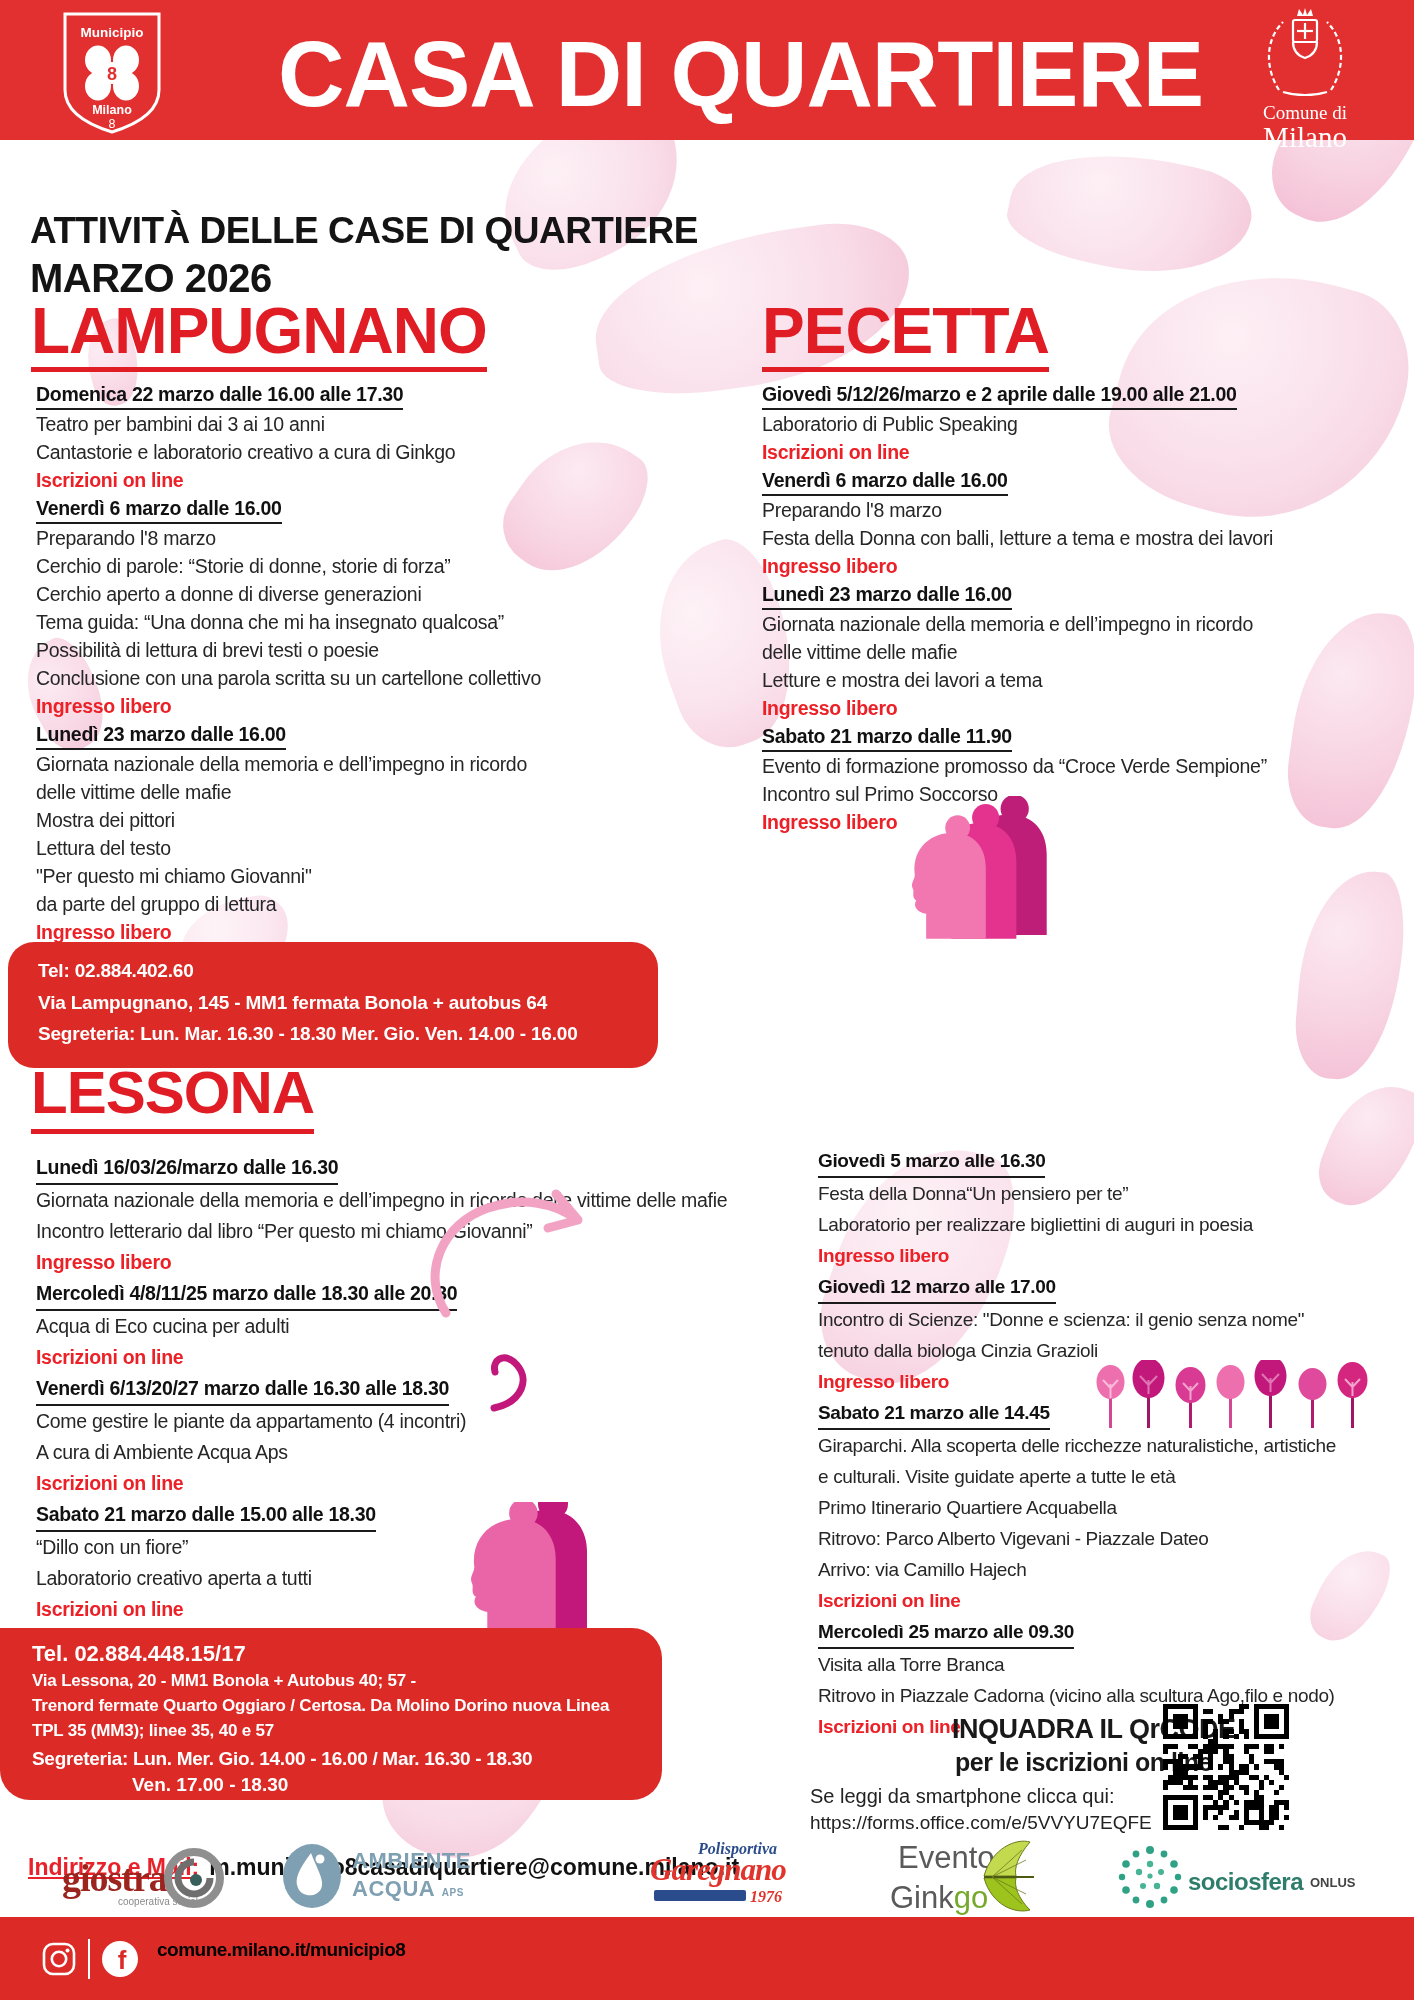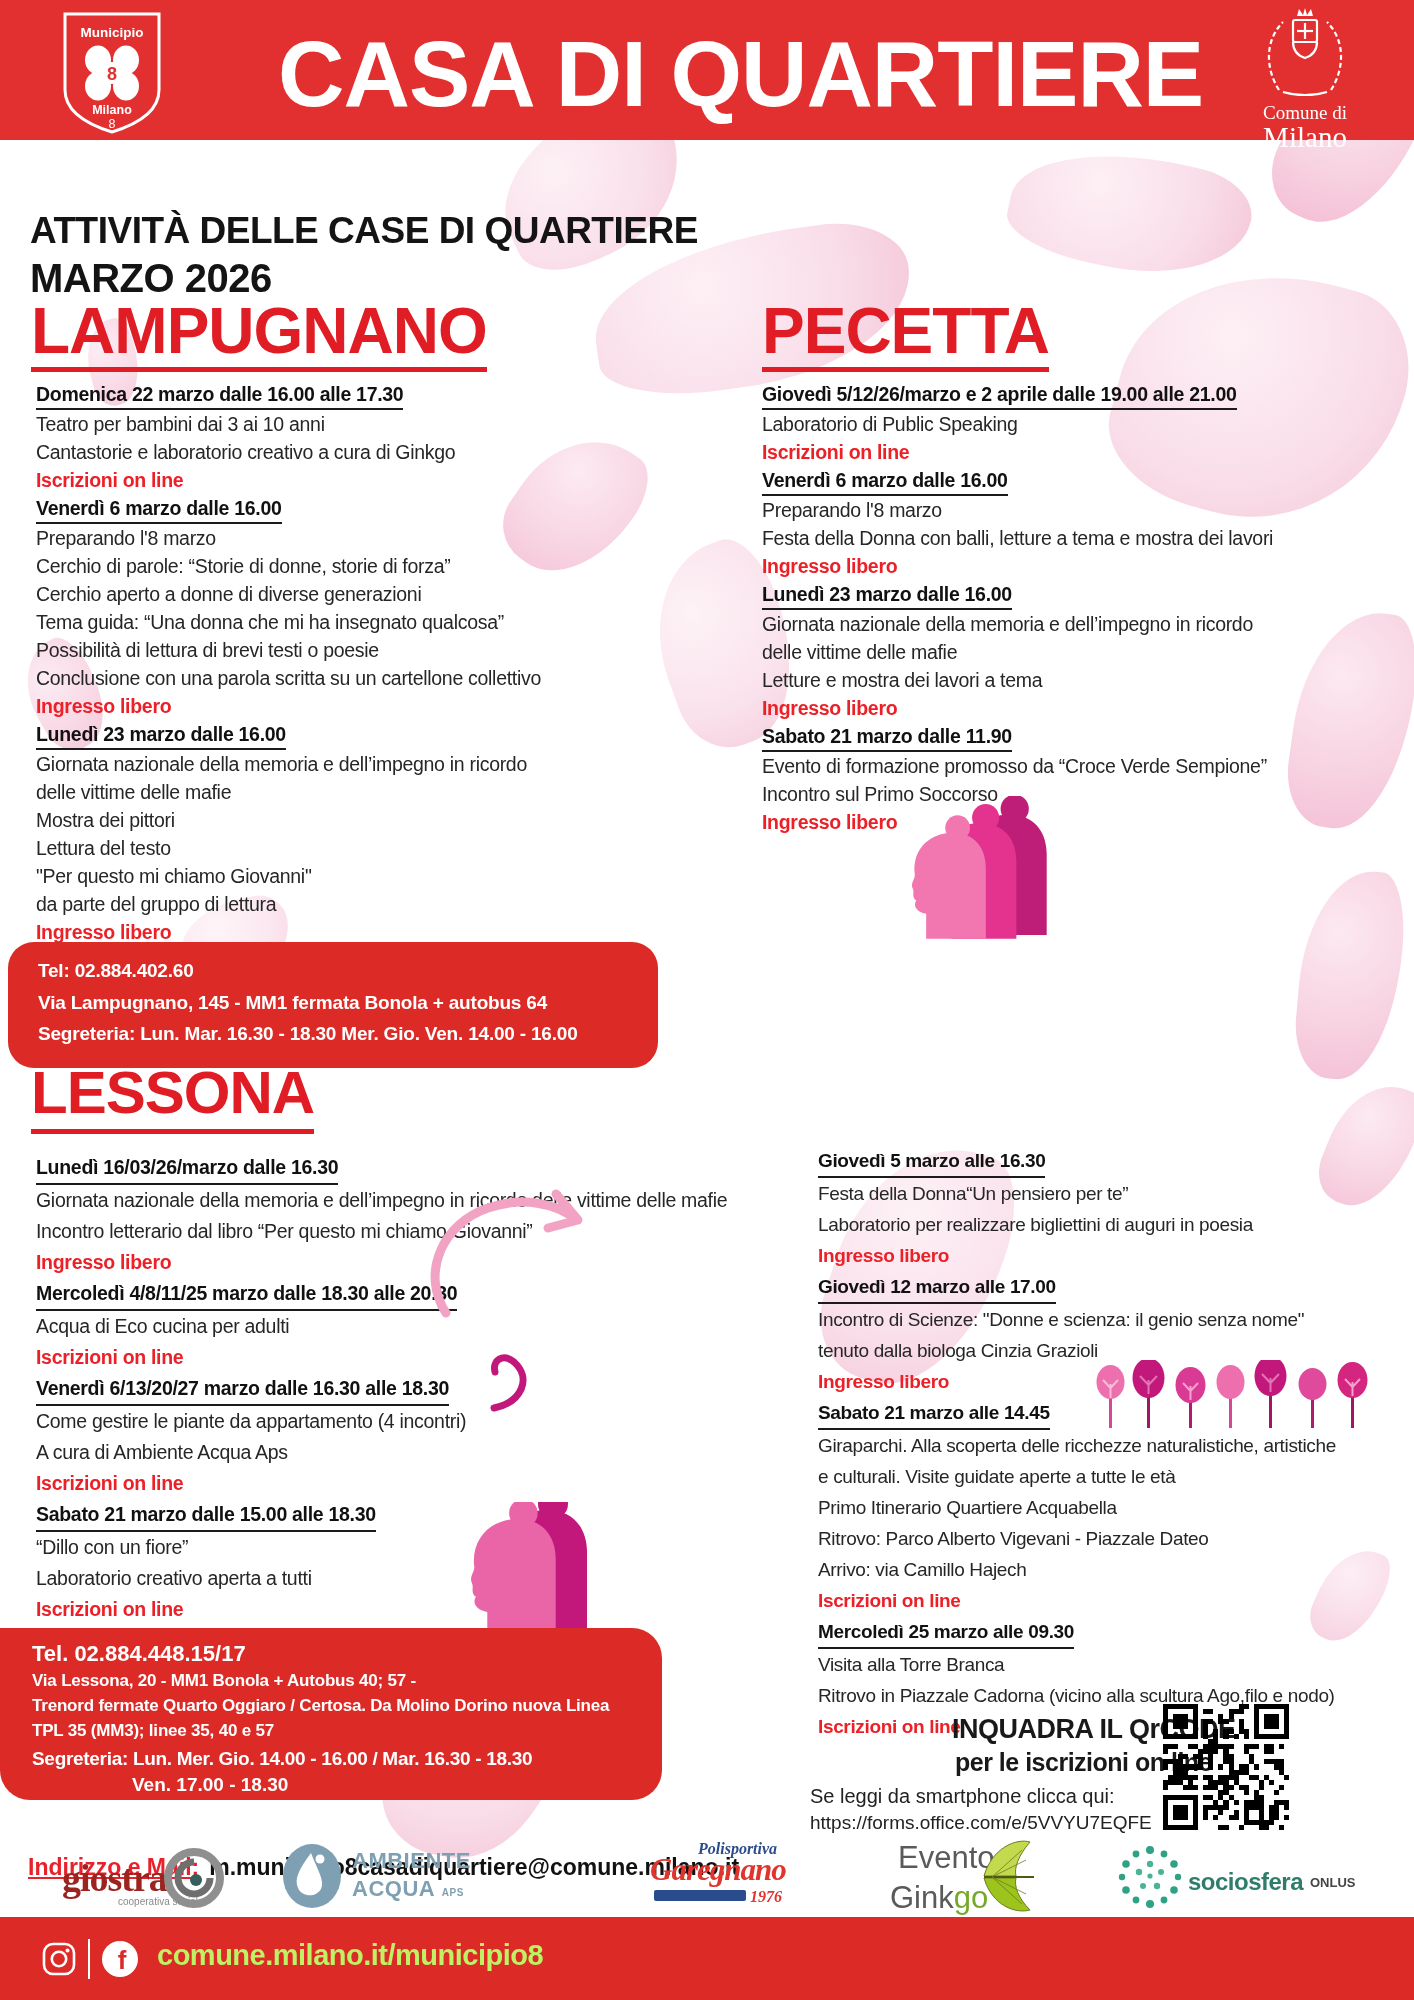--- a/index.html
+++ b/index.html
@@ -78,21 +78,21 @@
   .ginkgo-t2 { position:absolute; left:890px; top:1880px; font-size:31px; color:#5a5a5a; }
   .ginkgo-t2 .go { color:#76a92b; }
   .ginkgo-leaf { position:absolute; left:978px; top:1836px; }
   .socio-dots { position:absolute; left:1116px; top:1842px; }
   .socio-name { position:absolute; left:1188px; top:1868px; font-size:24px; font-weight:700; color:#2e7d6b; letter-spacing:-0.5px; }
   .socio-onlus { position:absolute; left:1310px; top:1875px; font-size:13px; font-weight:700; color:#444; }
 
   
   .footer { position:absolute; left:0; top:1917px; width:1414px; height:83px; background:#dc2b27; }
   .footer .divider { position:absolute; left:88px; top:22px; width:2px; height:40px; background:#fff; }
-  .footer .url { position:absolute; left:157px; top:22px; font-size:29px; font-weight:700; color:#bef264; letter-spacing:-0.5px; }
+  .footer .url { position:absolute; left:157px; top:22px; font-size:19px; font-weight:700; color:#000000; letter-spacing:-0.5px; }
   .ig { position:absolute; left:42px; top:25px; }
   .fb { position:absolute; left:101px; top:23px; }
 </style>
 </head>
 <body>
 
 <div class="page">
 
   <div>
     <div class="petal light" style="left:497px; top:115px; width:190px; height:140px; transform:rotate(-25deg); opacity:.95;"></div>

